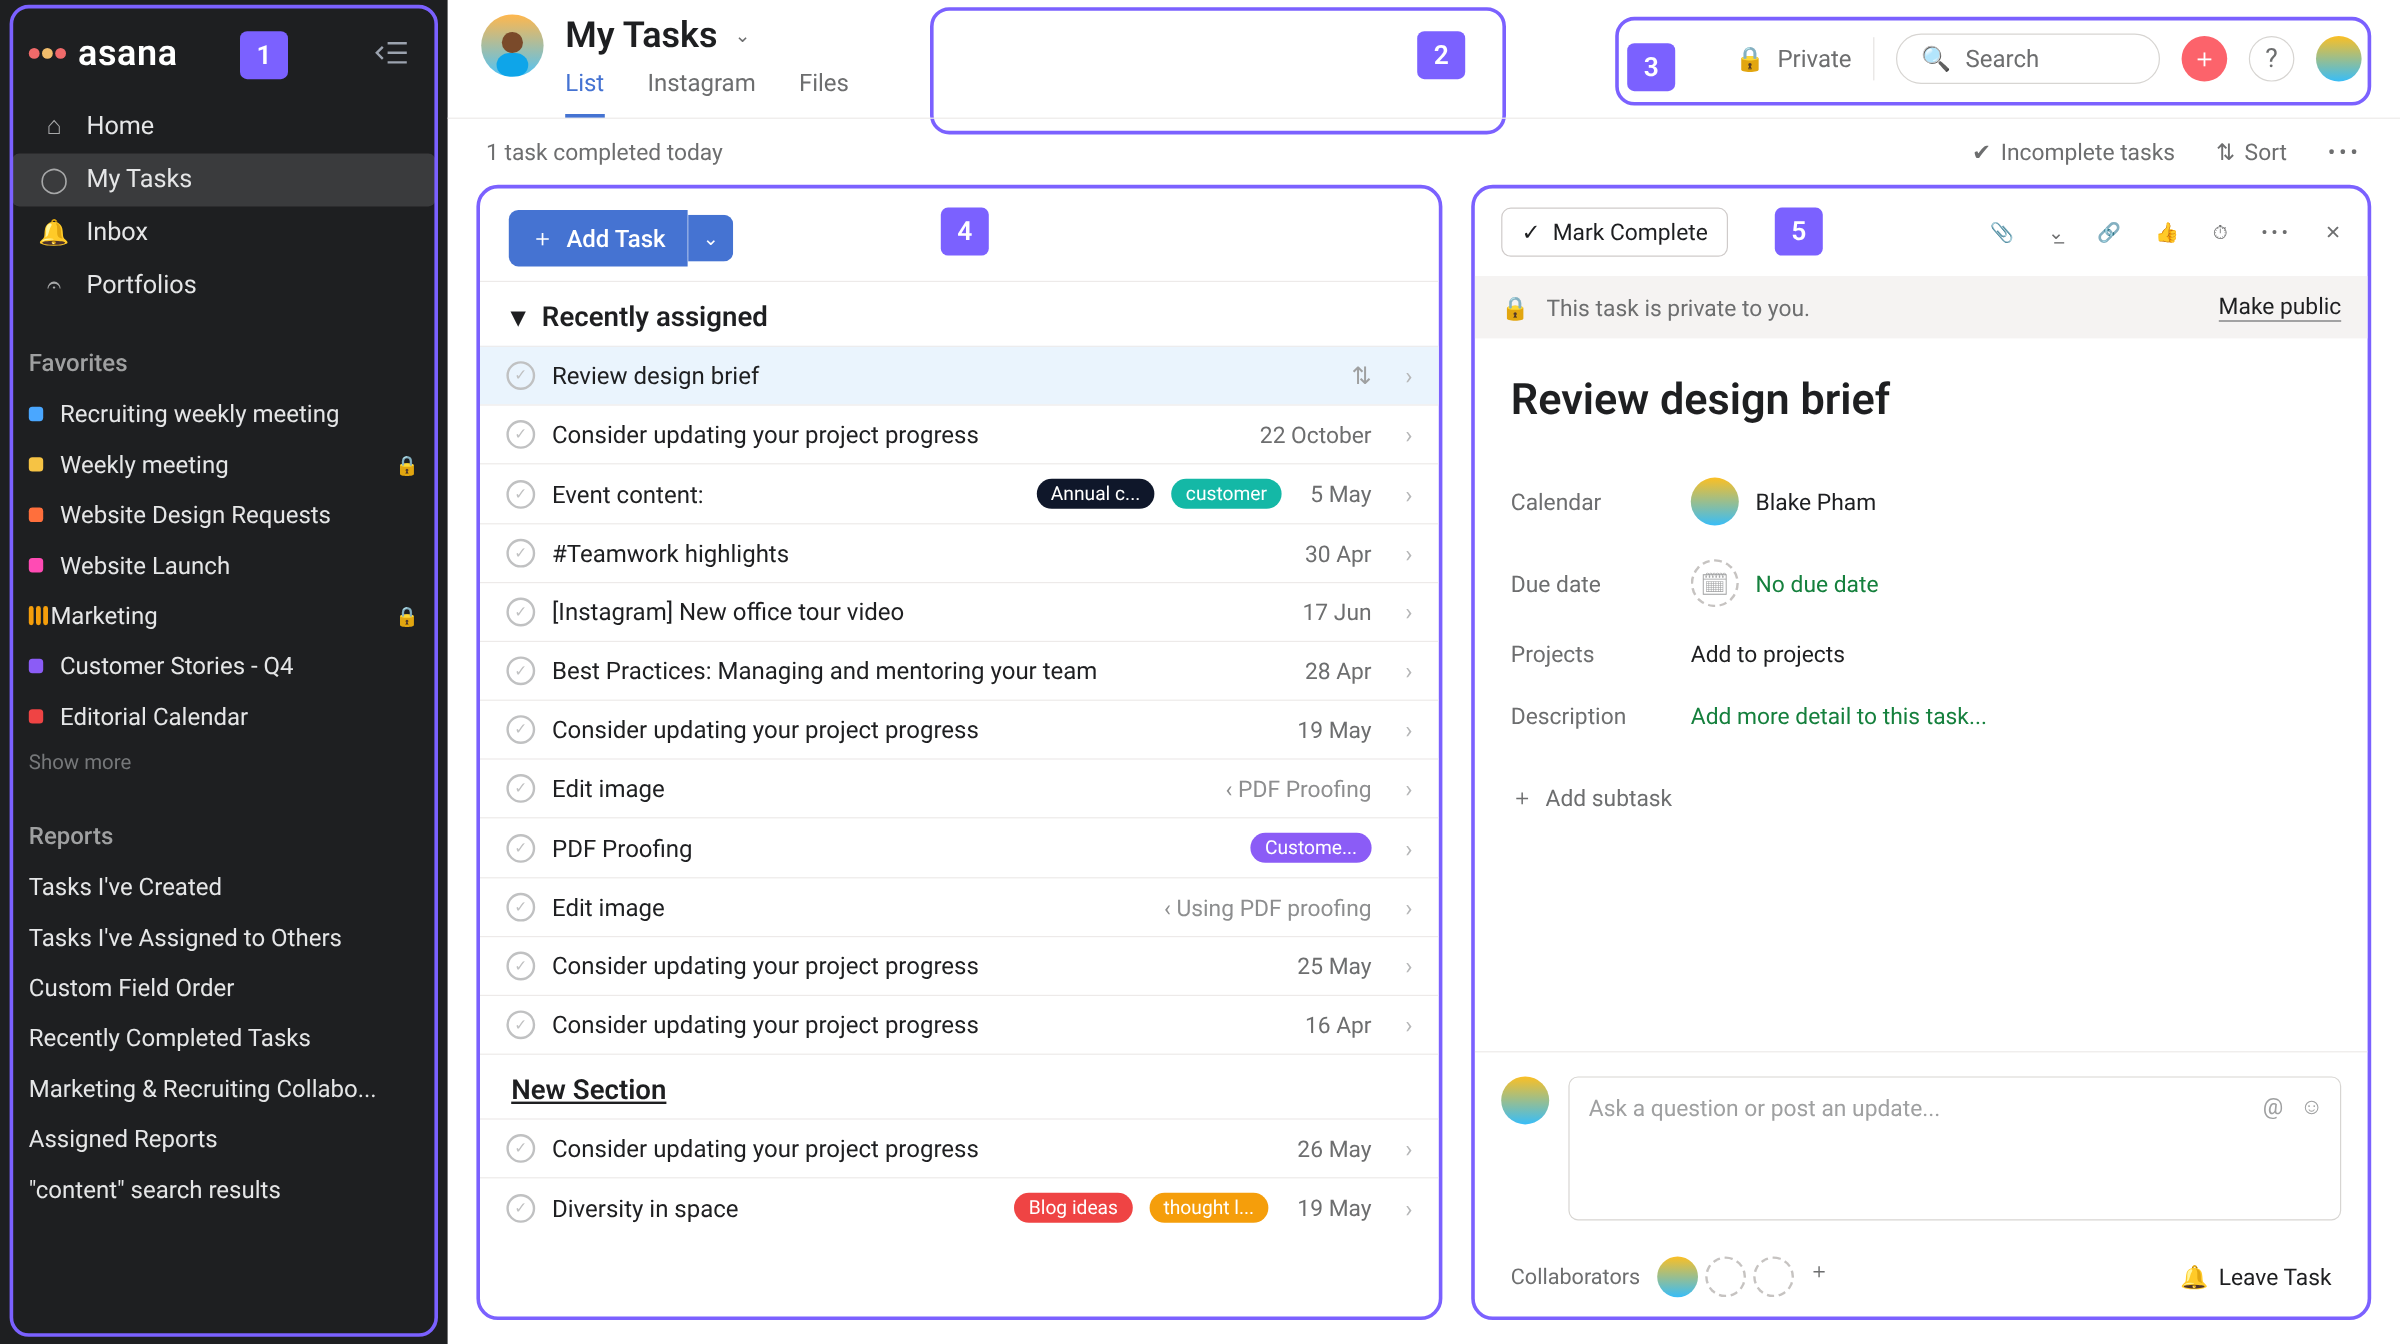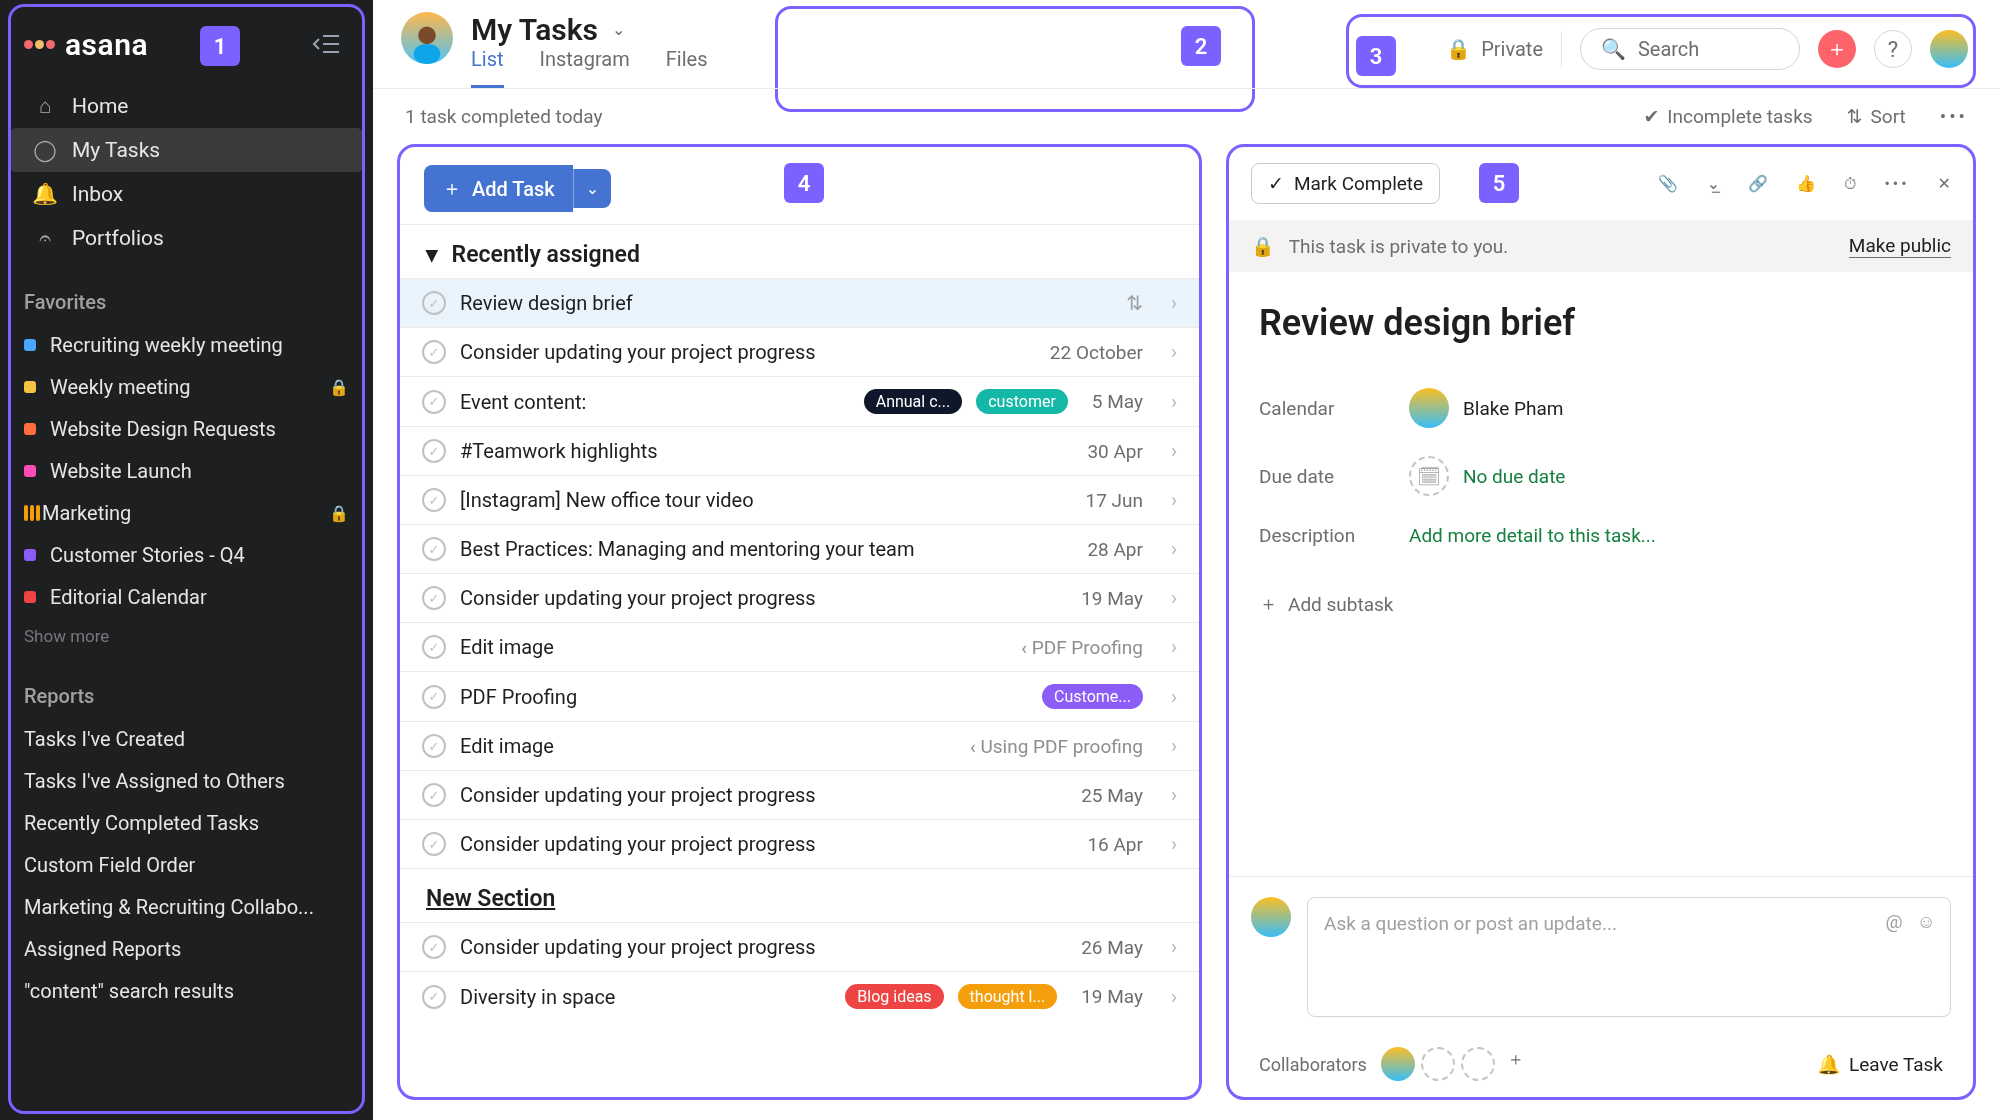--- a/index.html
+++ b/index.html
@@ -29,21 +29,21 @@
 
   
   .main { flex:1; display:flex; flex-direction:column; min-width:0;}
   .topbar { display:flex; align-items:flex-start; padding:12px 28px 0 28px; border-bottom:1px solid #edeae9; position:relative; }
   .avatar { width:52px; height:52px; border-radius:50%; background: linear-gradient(#ffb74d,#4fc3f7); overflow:hidden; display:flex; align-items:flex-end; justify-content:center;}
   .avatar svg { width:44px; height:44px; }
   .title-col { margin-left:18px; }
   .title-row { display:flex; align-items:center; gap:14px; }
   .title-text { font-size:30px; font-weight:600; color:#1e1f21; }
   .chev { color:#6d6e6f; }
-  .tabs { display:flex; gap:36px; }
+  .tabs { display:flex; gap:36px; margin-top:10px; }
   .tab { font-size:20px; color:#6d6e6f; padding-bottom:14px; }
   .tab.active { color:#4573d2; border-bottom:3px solid #4573d2; }
   .topbar-right { margin-left:auto; display:flex; align-items:center; gap:18px; padding-top:16px; padding-right:4px;}
   .private-chip { display:flex; align-items:center; gap:10px; color:#6d6e6f; font-size:20px; }
   .vr { width:1px; height:36px; background:#e5e3e1; }
   .search { display:flex; align-items:center; gap:12px; border:1px solid #d7d5d2; border-radius:22px; padding:8px 20px; width:220px; color:#6d6e6f; font-size:20px; }
   .circle-btn { width:38px; height:38px; border-radius:50%; display:flex; align-items:center; justify-content:center; font-size:22px; }
   .add-global { background:#fc636b; color:#fff; }
   .help-btn { border:1px solid #d7d5d2; color:#6d6e6f; }
   .me-avatar { width:38px; height:38px; border-radius:50%; background:linear-gradient(#fbbf24,#38bdf8); }
@@ -169,22 +169,22 @@
         <span class="fav-dot" style="background: rgb(239, 68, 68);"></span>
         <span>Editorial Calendar</span>
       </div>
     </div>
   <div class="show-more">Show more</div>
 
   <div class="section-title">Reports</div>
   <div id="reports-container">
       <div class="report-item">Tasks I've Created</div>
       <div class="report-item">Tasks I've Assigned to Others</div>
+      <div class="report-item">Custom Field Order</div>
       <div class="report-item">Recently Completed Tasks</div>
-      <div class="report-item">Custom Field Order</div>
       <div class="report-item">Marketing &amp; Recruiting Collabo...</div>
       <div class="report-item">Assigned Reports</div>
       <div class="report-item">"content" search results</div>
     </div>
 </aside>
 
 <div class="main" style="position:relative">
 
   <div class="hdr-box2"></div>
   <div class="callout-badge" style="left:808px; top:26px">2</div>
@@ -384,20 +384,26 @@
           </span>
         </div>
         <div class="field-row">
           <span class="field-label">Due date</span>
           <span class="field-val">
             <span class="cal-icon">🗓</span>
             <span class="field-placeholder">No due date</span>
           </span>
         </div>
         <div class="field-row">
+          <span class="field-label">Projects</span>
+          <span class="field-val">
+            <span>Add to projects</span>
+          </span>
+        </div>
+        <div class="field-row">
           <span class="field-label">Description</span>
           <span class="field-val field-placeholder">Add more detail to this task...</span>
         </div>
         <div class="add-subtask">
           <span>＋</span>
           <span>Add subtask</span>
         </div>
       </div>
       <div class="comment-box">
         <span class="mini-avatar"></span>

